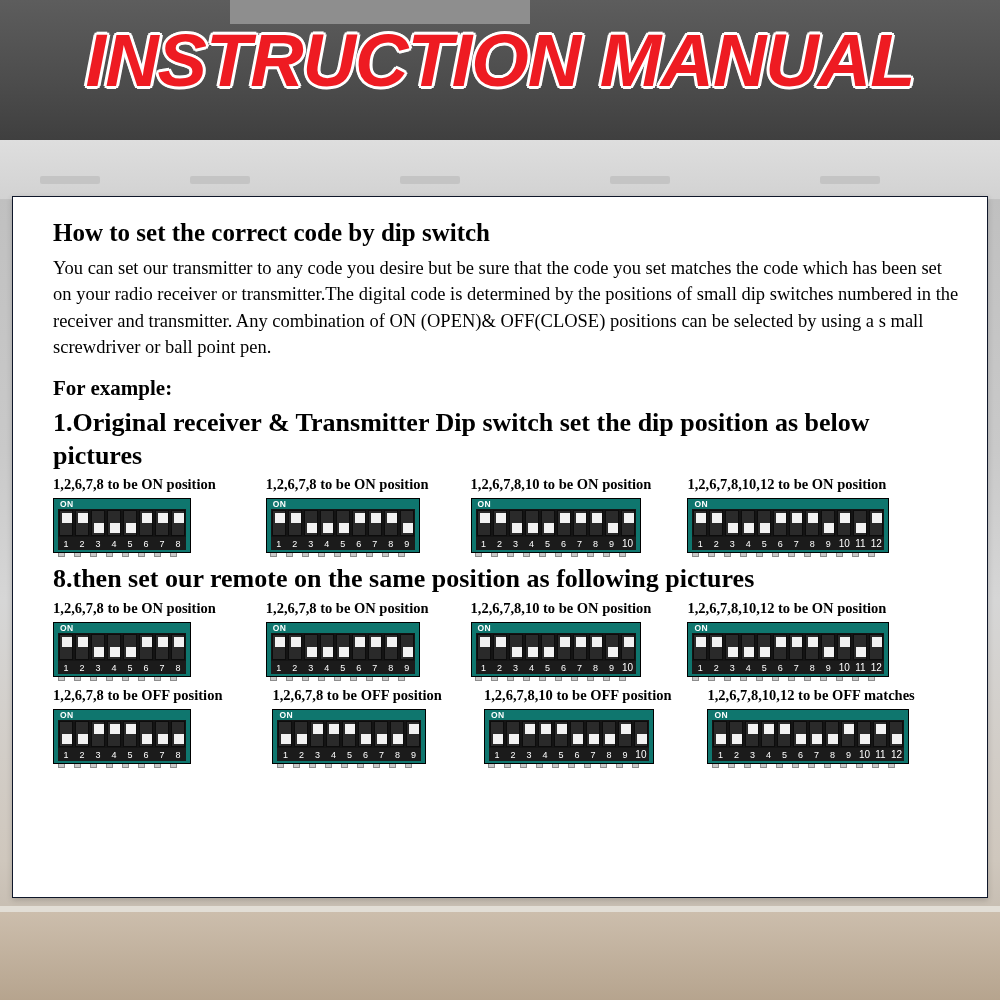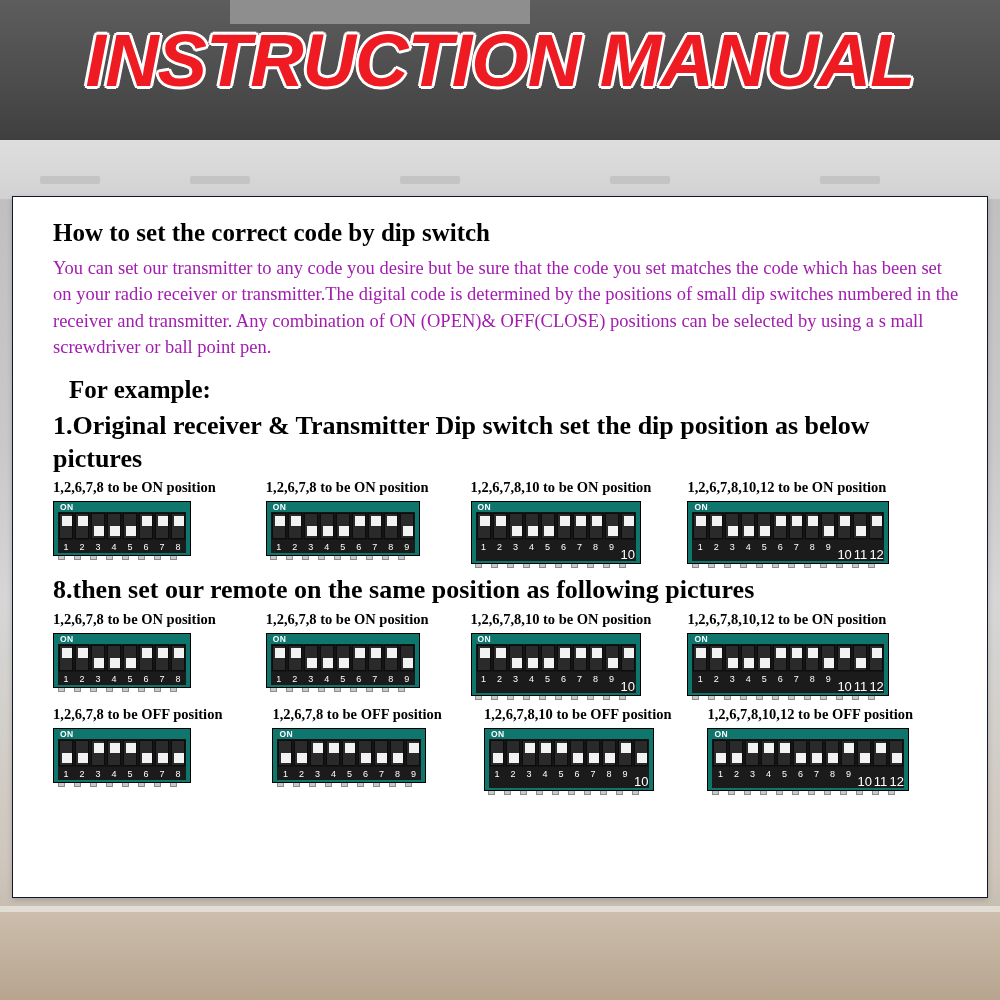--- a/index.html
+++ b/index.html
@@ -92,27 +92,27 @@
   h1.sec {
     font-size: 25px;
     font-weight: bold;
     margin: 6px 0 8px 14px;
     color: #000;
   }
   p.body {
     font-size: 18.5px;
     line-height: 1.42;
     margin: 0 0 6px 14px;
-    color: #a21caf;
+    color: #000000;
     text-align: left;
   }
   h2.example {
-    font-size: 25px;
+    font-size: 21px;
     font-weight: bold;
-    margin: 16px 0 2px 30px;
+    margin: 16px 0 2px 14px;
   }
   h3.step {
     font-size: 26px;
     font-weight: bold;
     margin: 6px 0 4px 14px;
     line-height: 1.25;
   }
 
   
   .row {
@@ -177,21 +177,21 @@
     padding: 1px 1px 0 1px;
   }
   .num {
     width: 14px;
     text-align: center;
     color: #ffffff;
     font-family: "Liberation Sans", sans-serif;
     font-size: 9px;
     line-height: 12px;
   }
-  .num.wide { font-size: 13px; margin-top: 8px; }
+  .num.wide { font-size: 10px; }
   .pins {
     display: flex;
     gap: 2px;
     padding: 0 1px;
   }
   .pin {
     width: 14px;
     height: 4px;
     display: flex;
     justify-content: center;
@@ -1015,21 +1015,21 @@
             <div class="pin">
               <i></i>
             </div>
             <div class="pin">
               <i></i>
             </div>
             <div class="pin">
               <i></i>
             </div>
           </div></div>
-        <div class="cell" style="margin-left: 22px;"><div class="caption">1,2,6,7,8,10,12 to be OFF position</div><div class="dip"><div class="on-label">ON</div><div class="switches">
+        <div class="cell" style="margin-left: 22px;"><div class="caption">1,2,6,7,8,10,12 to be OFF matches</div><div class="dip"><div class="on-label">ON</div><div class="switches">
               <div class="sw down">
                 <span class="lever"></span>
               </div>
               <div class="sw down">
                 <span class="lever"></span>
               </div>
               <div class="sw up">
                 <span class="lever"></span>
               </div>
               <div class="sw up">

